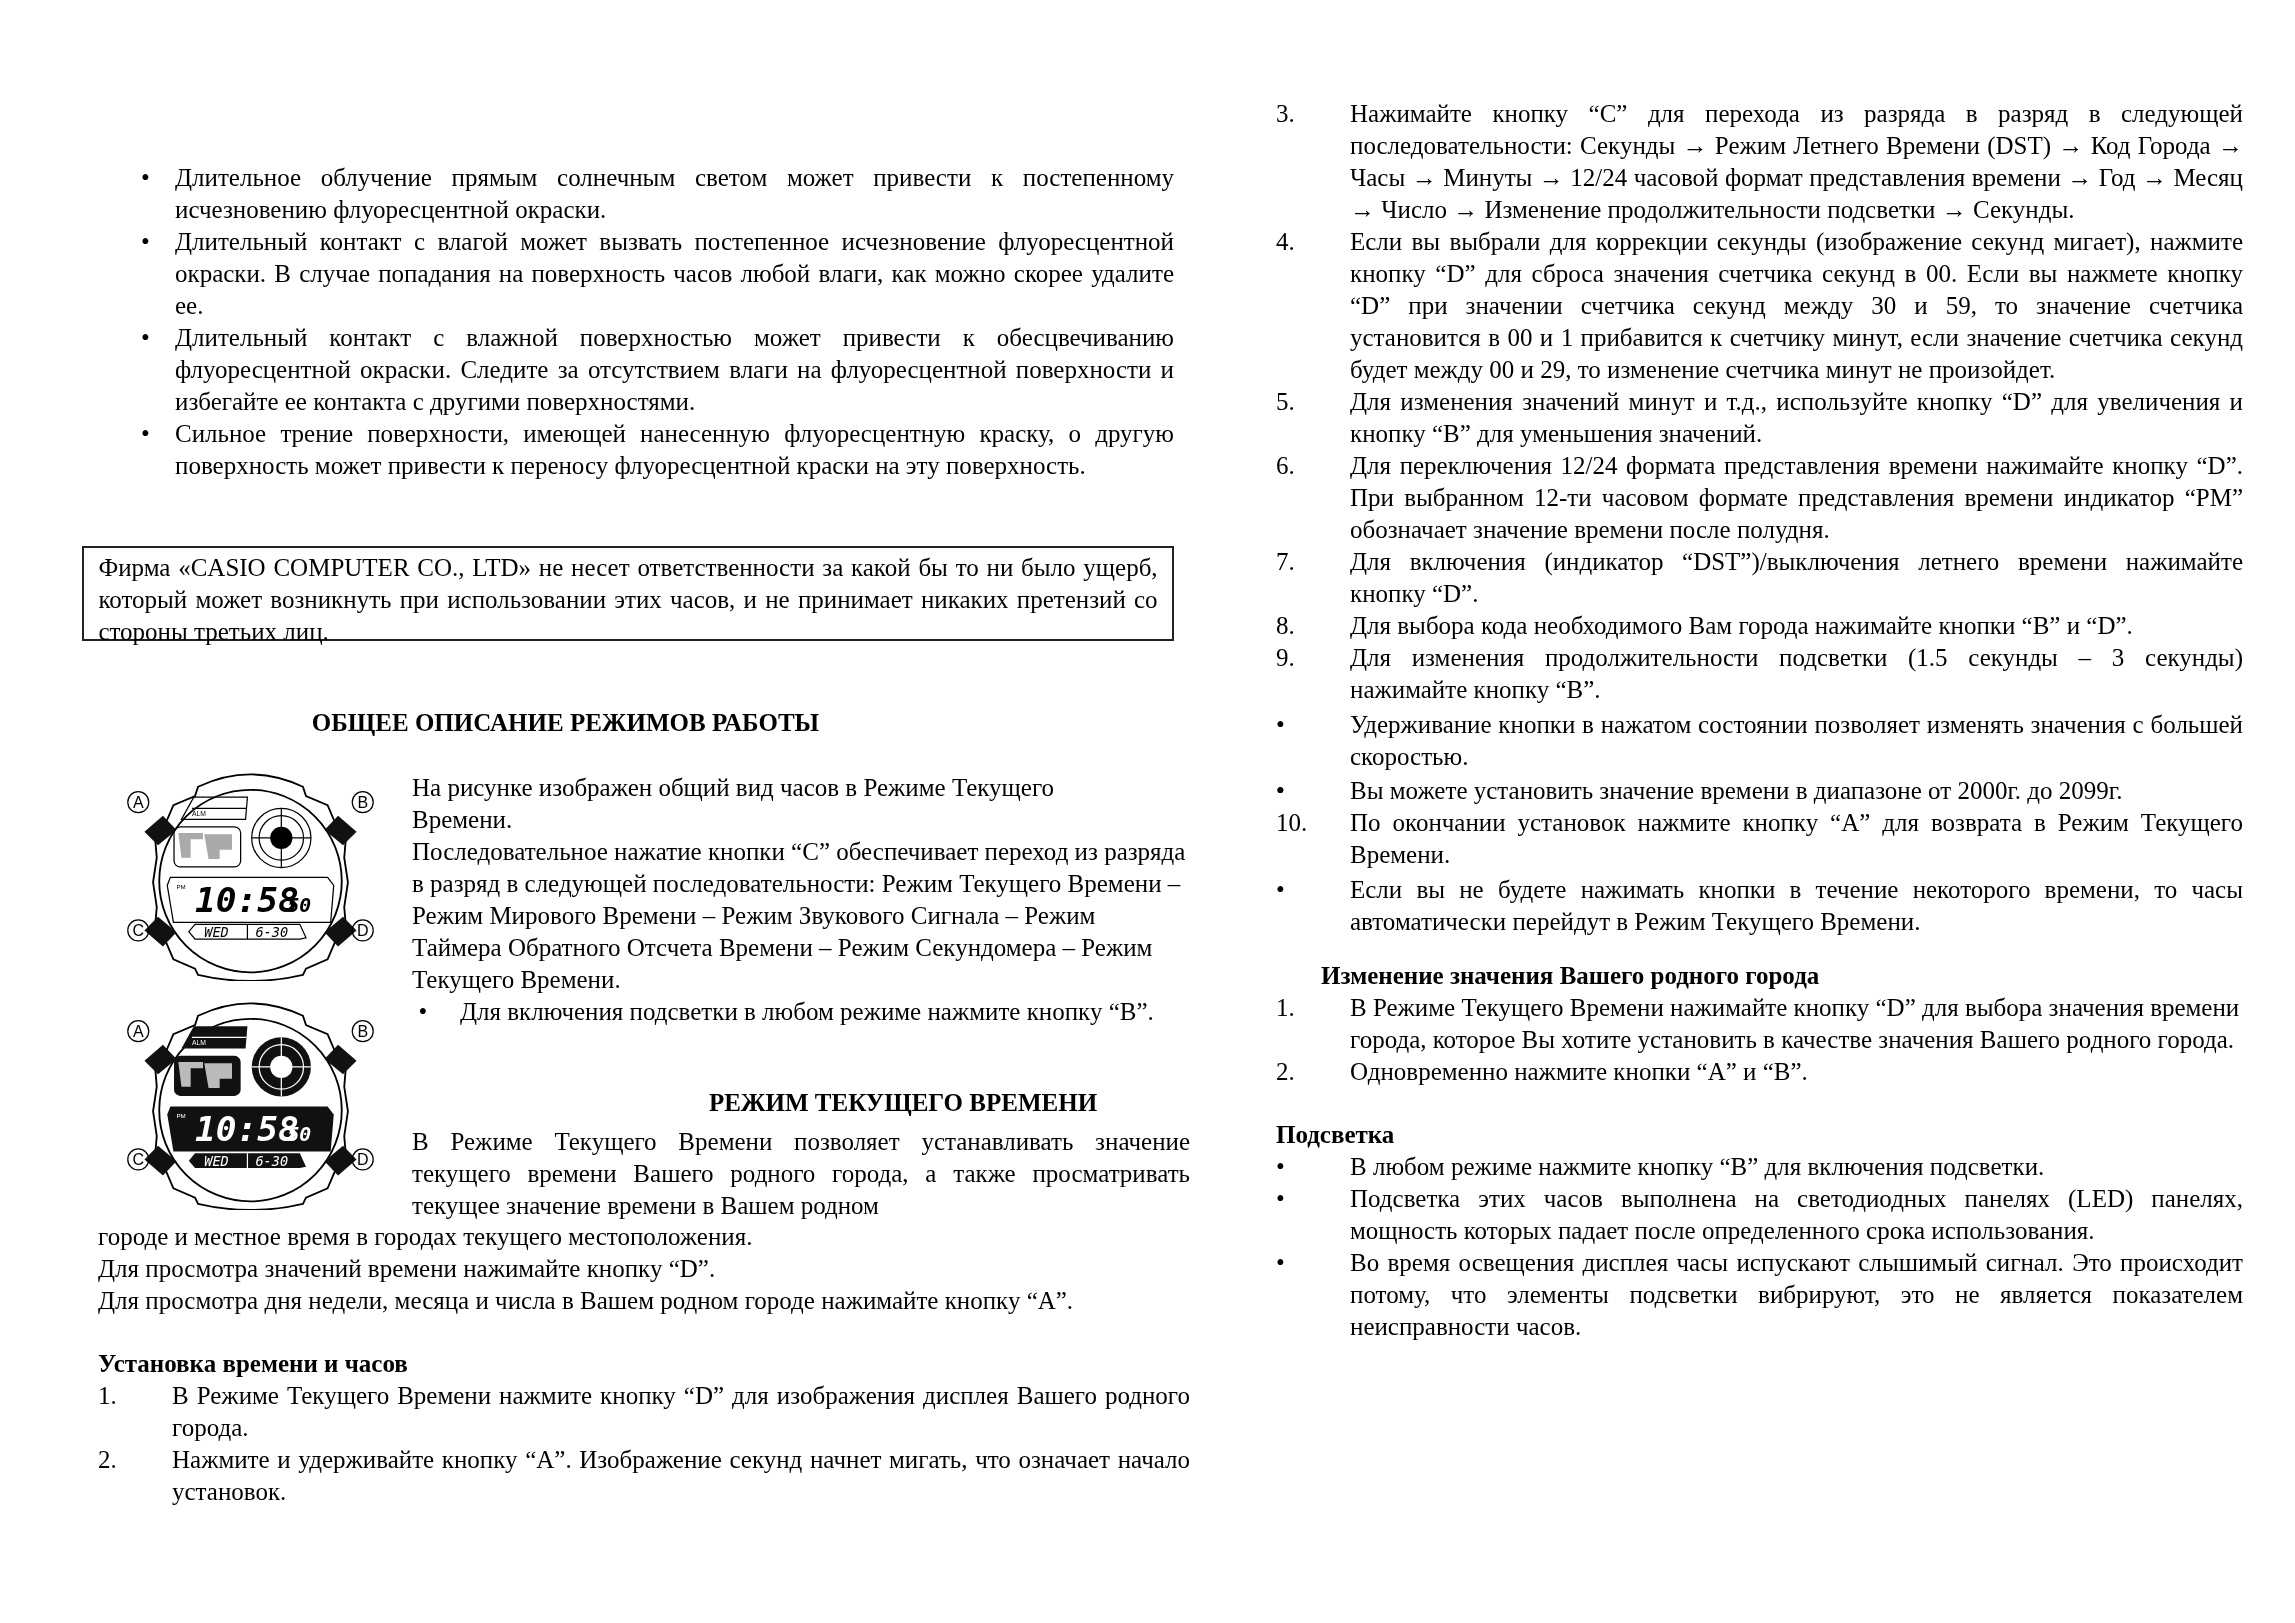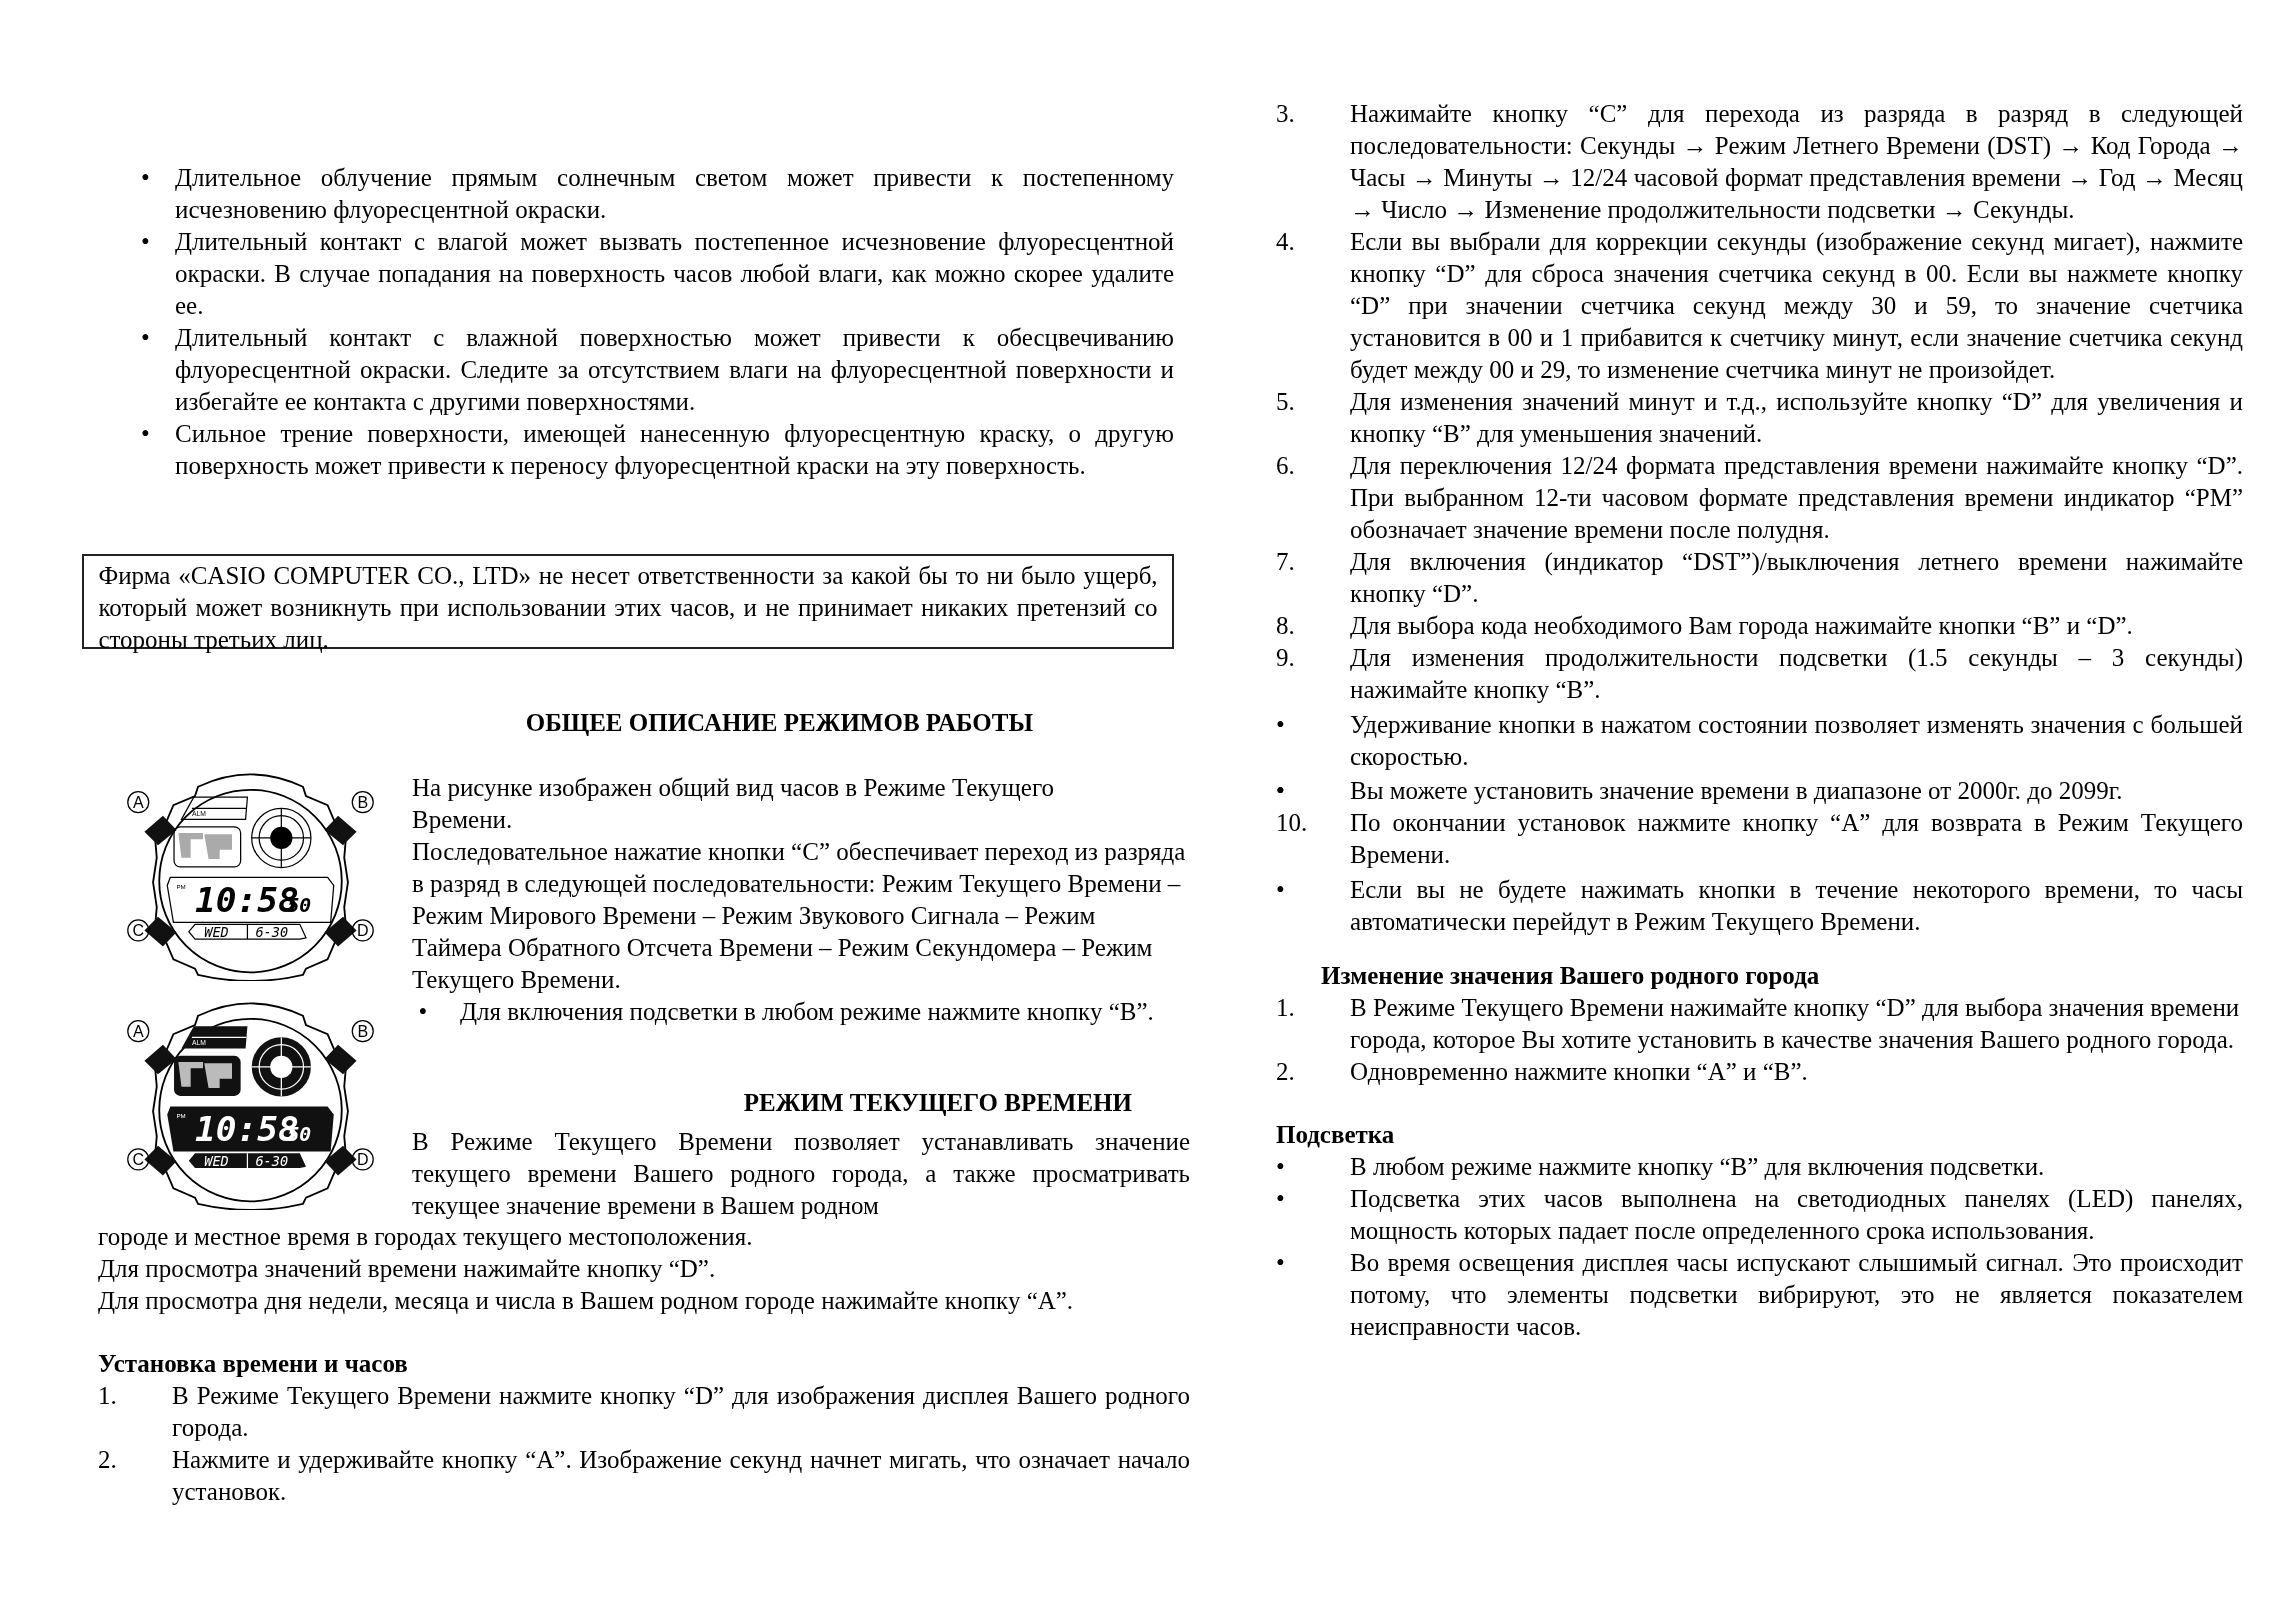--- a/index.html
+++ b/index.html
@@ -9,39 +9,39 @@
   .left { left:98px; width:1092px; }
   .txt { font-size:25px; line-height:32px; text-align:justify; }
   .b { font-weight:bold; }
   .abs { position:absolute; }
   .bul { position:relative; padding-left:77px; text-align:justify; }
   .bul .mk { position:absolute; left:43px; top:0; }
   .num { position:relative; padding-left:74px; text-align:justify; }
   .num .mk { position:absolute; left:0; top:0; }
   .box { position:absolute; left:82px; top:546px; width:1092px; height:95px;
          border:2px solid #222; padding:3.9px 0 0 14.4px; box-sizing:border-box; }
-  .center { text-align:right; }
+  .center { text-align:center; }
   .watch { position:absolute; }
   .gap { height:15.7px; }
 </style>
 </head>
 <body>
 
 <div class="page left txt">
 
 
   <div class="abs" style="top:162px;left:0;width:1076px;">
     <div class="bul"><span class="mk">•</span><span>Длительное облучение прямым солнечным светом может привести к постепенному исчезновению флуоресцентной окраски.</span></div>
     <div class="bul"><span class="mk">•</span><span>Длительный контакт с влагой может вызвать постепенное исчезновение флуоресцентной окраски. В случае попадания на поверхность часов любой влаги, как можно скорее удалите ее.</span></div>
     <div class="bul"><span class="mk">•</span><span>Длительный контакт с влажной поверхностью может привести к обесцвечиванию флуоресцентной окраски. Следите за отсутствием влаги на флуоресцентной поверхности и избегайте ее контакта с другими поверхностями.</span></div>
     <div class="bul"><span class="mk">•</span><span>Сильное трение поверхности, имеющей нанесенную флуоресцентную краску, о другую поверхность может привести к переносу флуоресцентной краски на эту поверхность.</span></div>
   </div>
 </div>
 
-<div class="box txt" style="padding-right:14.4px;margin-top:8px;">
+<div class="box txt" style="padding-right:14.4px;">
   <span>Фирма «CASIO COMPUTER CO., LTD» не несет ответственности за какой бы то ни было ущерб, который может возникнуть при использовании этих часов, и не принимает никаких претензий со стороны третьих лиц.</span>
 </div>
 
 <div class="abs txt b center" style="top:707px;left:98px;width:935px;">ОБЩЕЕ ОПИСАНИЕ РЕЖИМОВ РАБОТЫ</div>
 
 <svg class="watch" style="left:110px;top:759px;" width="281" height="222" viewBox="0 0 440 360">
   <g fill="none" stroke="#000" stroke-width="3">
 
     <path d="M135 45 Q220 5 305 45 L310 60 L345 75 L360 110 L375 125 L372 160 L378 200 L372 240 L375 275 L360 290 L345 325 L310 340 L305 350 Q220 370 135 350 L130 340 L95 325 L80 290 L65 275 L68 240 L62 200 L68 160 L65 125 L80 110 L95 75 L130 60 Z"></path>
     <circle cx="220" cy="198" r="148"></circle>

